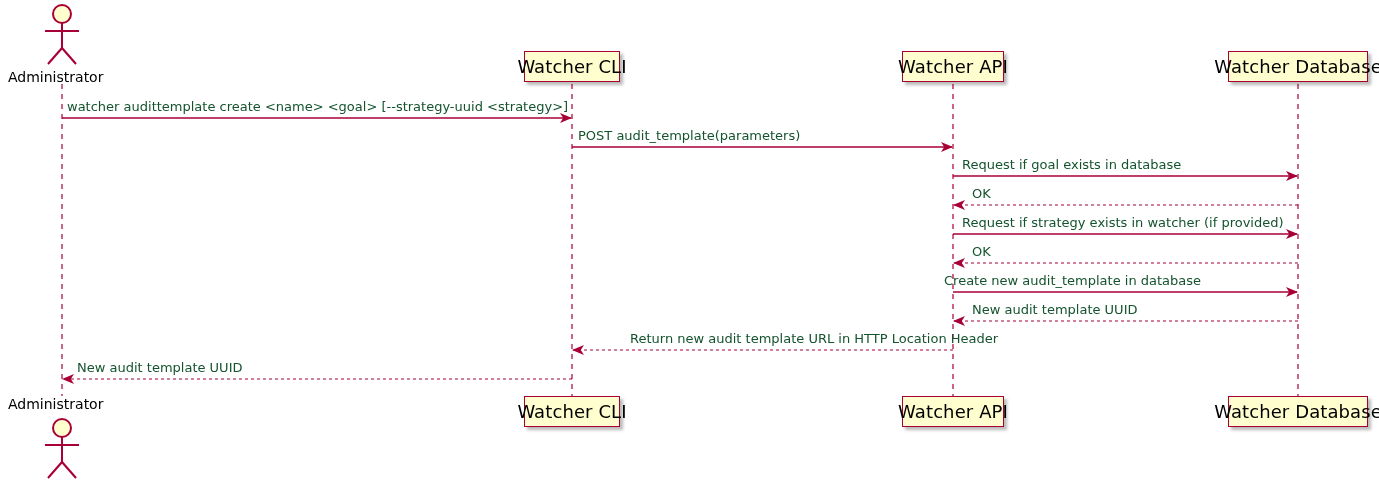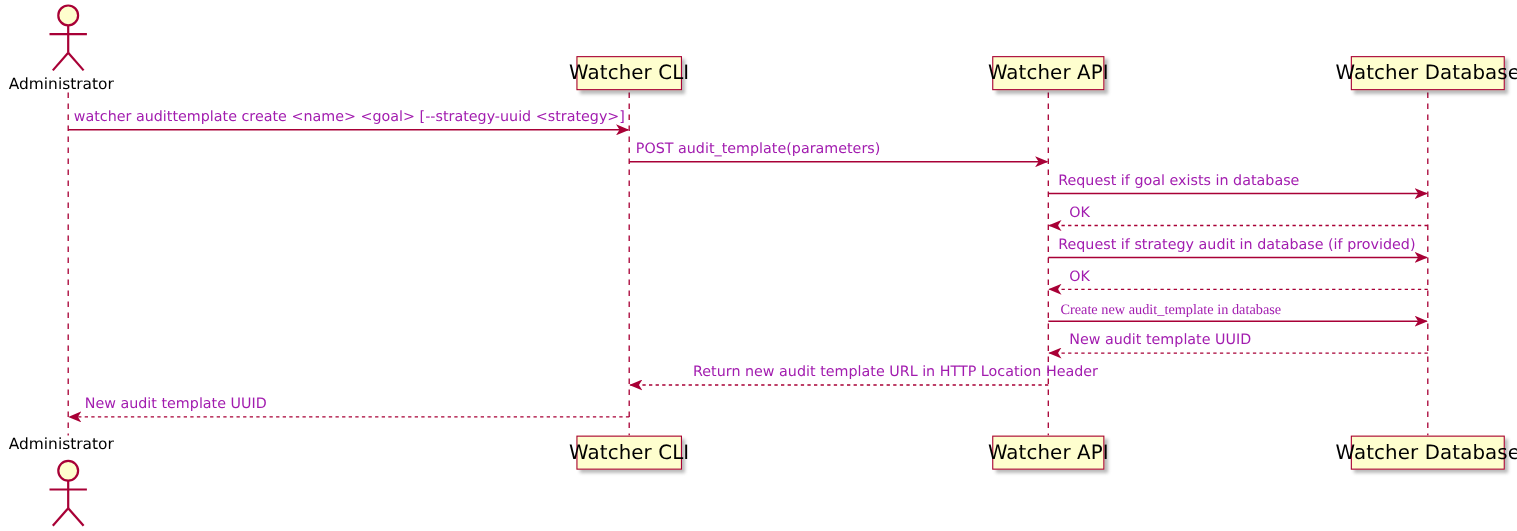--- a/index.html
+++ b/index.html
@@ -42,21 +42,21 @@
   }
   .actor-label {
     position: absolute;
     font-size: 14px;
     color: #000000;
     white-space: nowrap;
   }
   .msg-label {
     position: absolute;
     font-size: 13px;
-    color: #a21caf;
+    color: #14532d;
     white-space: nowrap;
     line-height: 14px;
   }
 </style>
 </head>
 <body>
 
 <div id="diagram">
 
   <svg id="svg-layer" viewBox="0 0 1379 483">
@@ -123,20 +123,20 @@
   <div class="pbox" style="left:1228px; top:51px; width:140px; height:31px;">Watcher Database</div>
 
   <div class="pbox" style="left:524px; top:396px; width:96px; height:31px;">Watcher CLI</div>
   <div class="pbox" style="left:902px; top:396px; width:102px; height:31px;">Watcher API</div>
   <div class="pbox" style="left:1228px; top:396px; width:140px; height:31px;">Watcher Database</div>
 
   <div class="msg-label" style="left:67px; top:100px;">watcher audittemplate create &lt;name&gt; &lt;goal&gt; [--strategy-uuid &lt;strategy&gt;]</div>
   <div class="msg-label" style="left:578px; top:129px;">POST audit_template(parameters)</div>
   <div class="msg-label" style="left:962px; top:158px;">Request if goal exists in database</div>
   <div class="msg-label" style="left:972px; top:187px;">OK</div>
-  <div class="msg-label" style="left:962px; top:216px;">Request if strategy audit in database (if provided)</div>
+  <div class="msg-label" style="left:962px; top:216px;">Request if strategy exists in watcher (if provided)</div>
   <div class="msg-label" style="left:972px; top:245px;">OK</div>
-  <div class="msg-label" style="left:964px; top:274px;font-family:Liberation Serif, serif;">Create new audit_template in database</div>
+  <div class="msg-label" style="left:944px; top:274px;">Create new audit_template in database</div>
   <div class="msg-label" style="left:972px; top:303px;">New audit template UUID</div>
   <div class="msg-label" style="left:594px; top:332px;margin-left:36px;">Return new audit template URL in HTTP Location Header</div>
   <div class="msg-label" style="left:77px; top:361px;">New audit template UUID</div>
 
 </div>
 
 </body></html>

